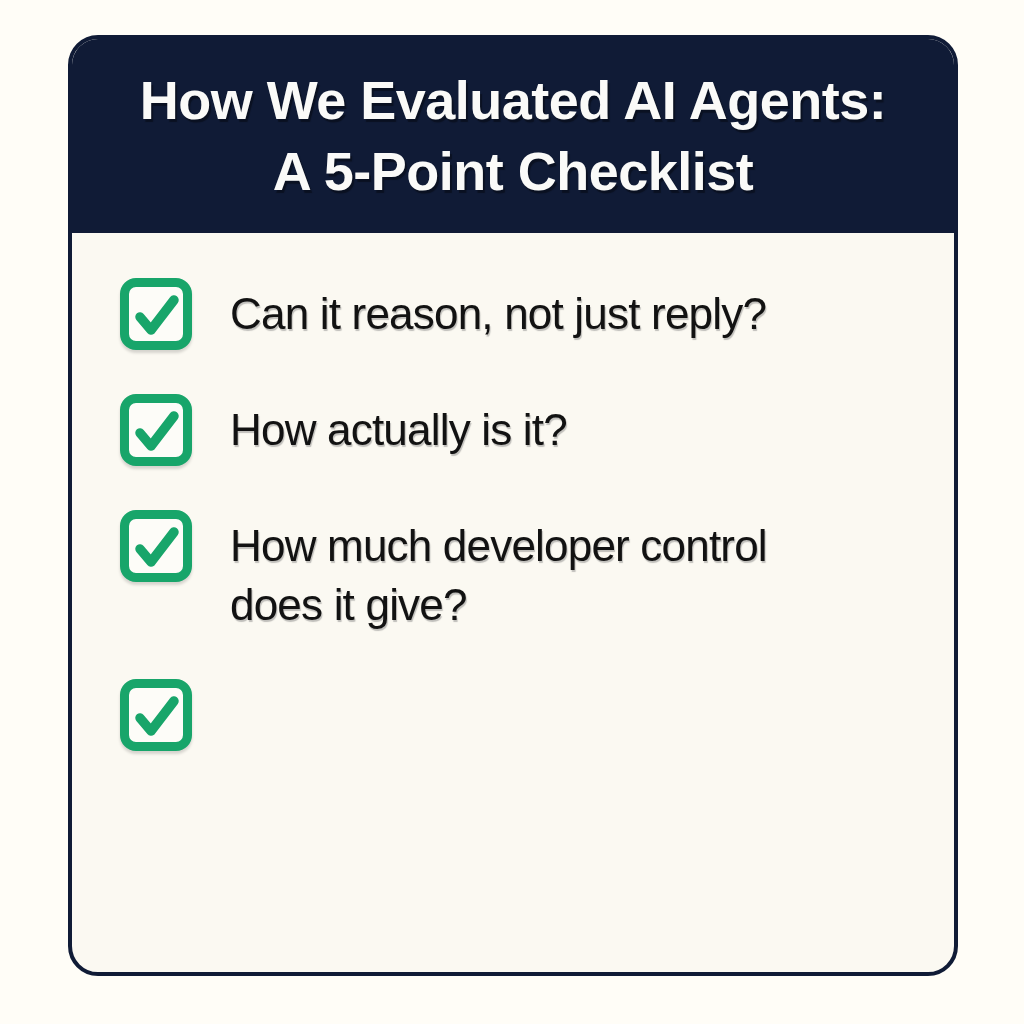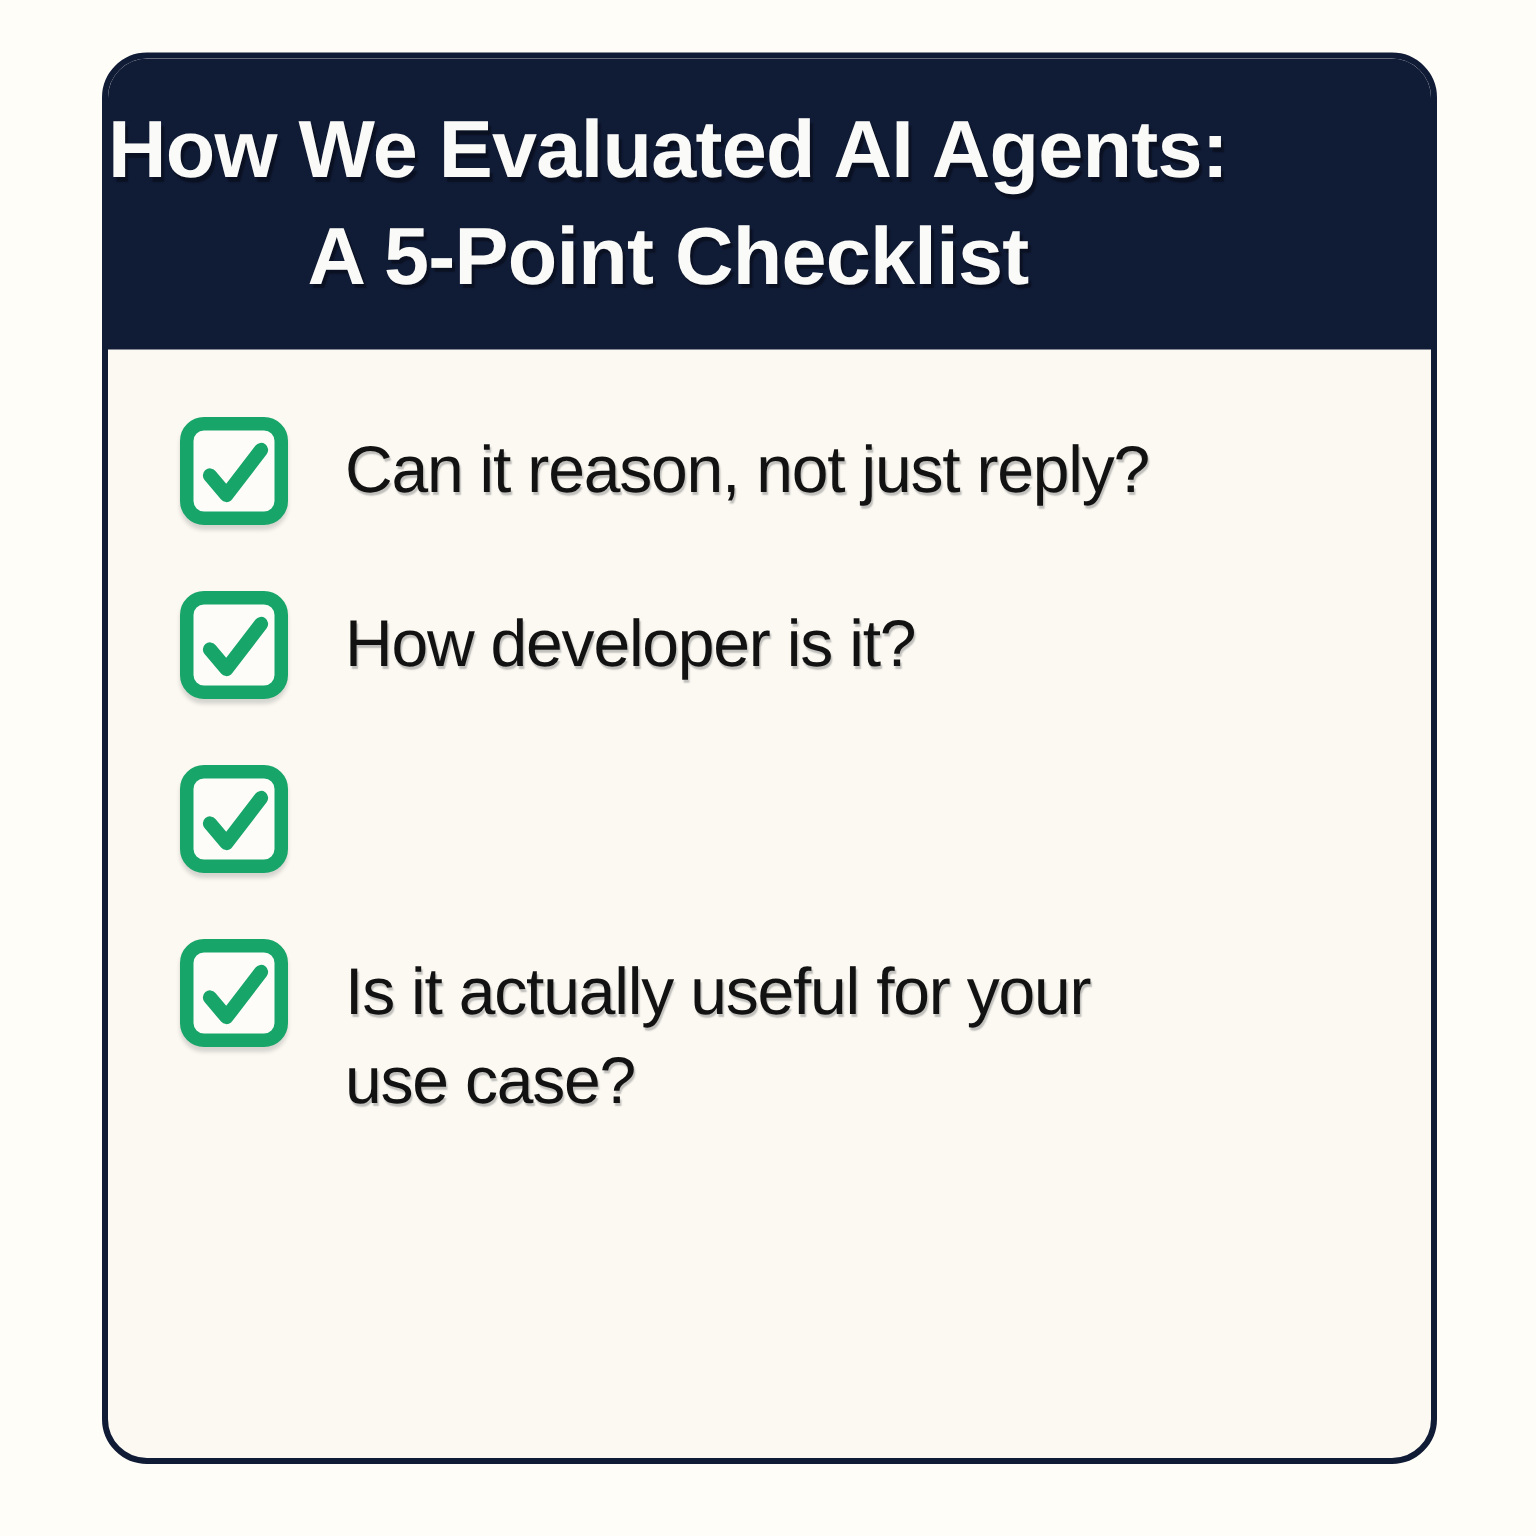--- a/index.html
+++ b/index.html
@@ -27,20 +27,21 @@
     border: 4px solid var(--card-border-navy);
     border-radius: 30px;
     background: var(--card-body-cream);
     overflow: hidden;
   }
   .card-header {
     background: var(--header-navy);
     height: 194px;
     display: flex;
     align-items: center;
+    justify-content: center;
   }
   .card-title {
     color: var(--title-white);
     font-size: 54px;
     font-weight: 700;
     line-height: 1.32;
     letter-spacing: -0.5px;
     text-align: center;
     white-space: pre-line;
     text-shadow: 2px 3px 1px rgba(0,0,0,0.38);
@@ -98,35 +99,35 @@
       <div class="item-label">Can it reason, not just reply?</div>
     </div>
 
 
     <div class="check-item">
       <div class="checkbox">
         <svg width="54" height="54" viewBox="0 0 54 54">
           <path d="M11 30 L22 43 L45 13" fill="none" stroke-width="9.5" stroke-linecap="round" stroke-linejoin="round" stroke="#18A56A"></path>
         </svg>
       </div>
-      <div class="item-label">How developer is it?</div>
+      <div class="item-label">How actually is it?</div>
+    </div>
+
+    <div class="check-item">
+      <div class="checkbox">
+        <svg width="54" height="54" viewBox="0 0 54 54">
+          <path d="M11 30 L22 43 L45 13" fill="none" stroke-width="9.5" stroke-linecap="round" stroke-linejoin="round" stroke="#18A56A"></path>
+        </svg>
+      </div>
+      <div class="item-label">How much developer control
+does it give?</div>
     </div>
 
     <div class="check-item">
       <div class="checkbox">
         <svg width="54" height="54" viewBox="0 0 54 54">
           <path d="M11 30 L22 43 L45 13" fill="none" stroke-width="9.5" stroke-linecap="round" stroke-linejoin="round" stroke="#18A56A"></path>
         </svg>
       </div>
     </div>
 
-    <div class="check-item">
-      <div class="checkbox">
-        <svg width="54" height="54" viewBox="0 0 54 54">
-          <path d="M11 30 L22 43 L45 13" fill="none" stroke-width="9.5" stroke-linecap="round" stroke-linejoin="round" stroke="#18A56A"></path>
-        </svg>
-      </div>
-      <div class="item-label">Is it actually useful for your
-use case?</div>
-    </div>
-
   </div>
 </div>
 
 </body></html>

